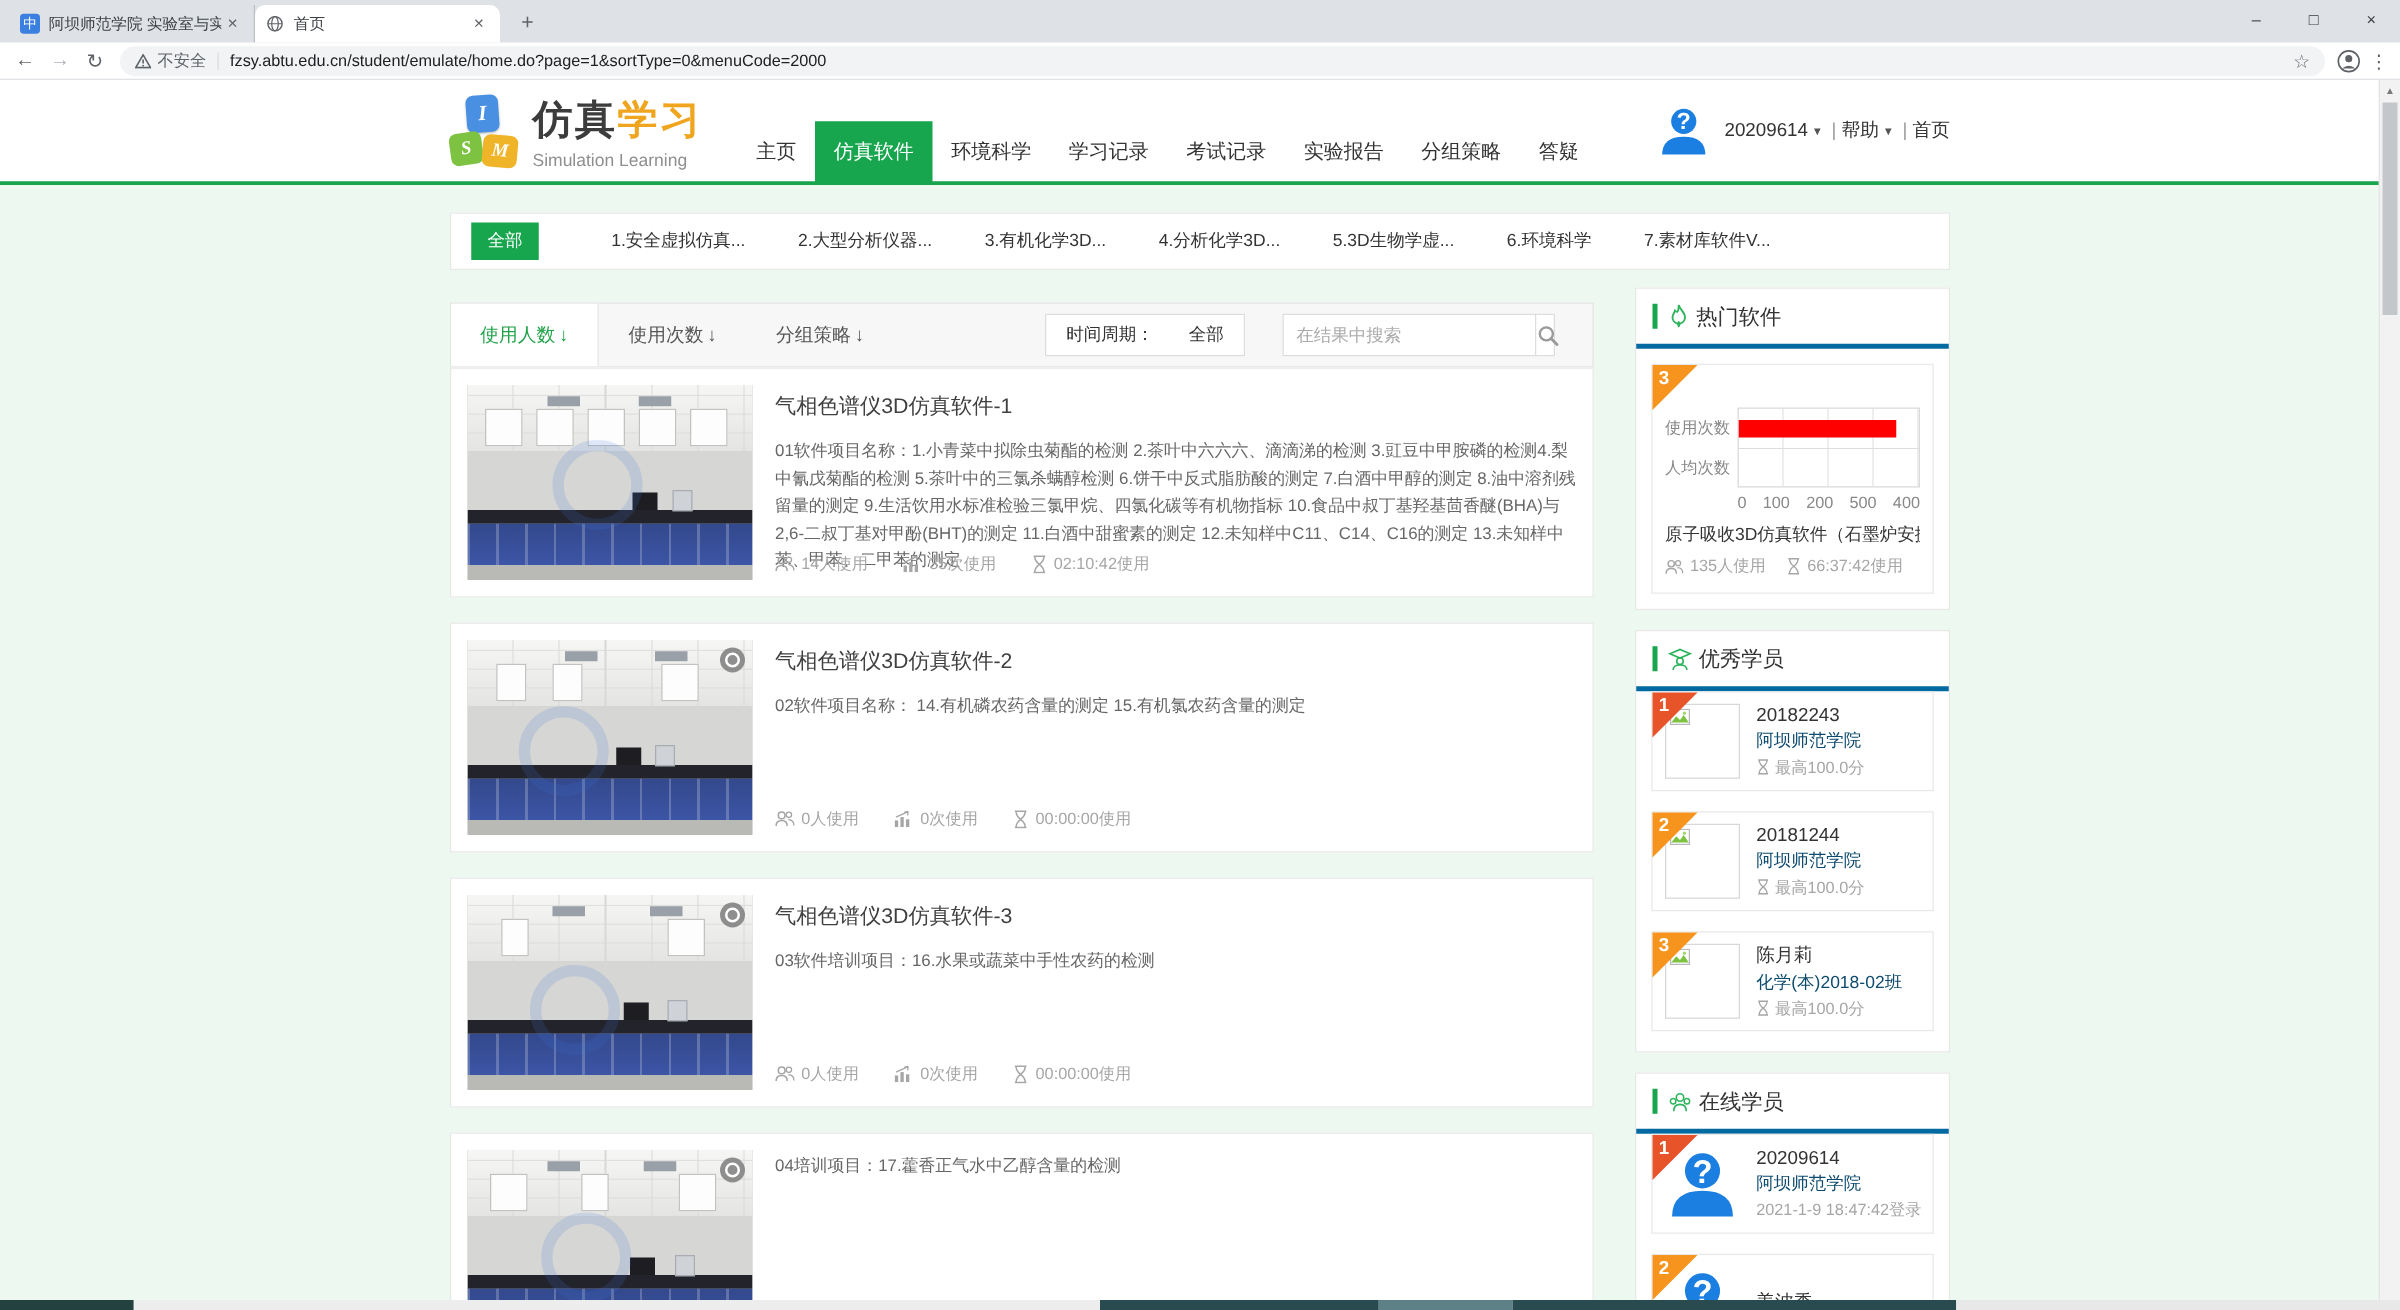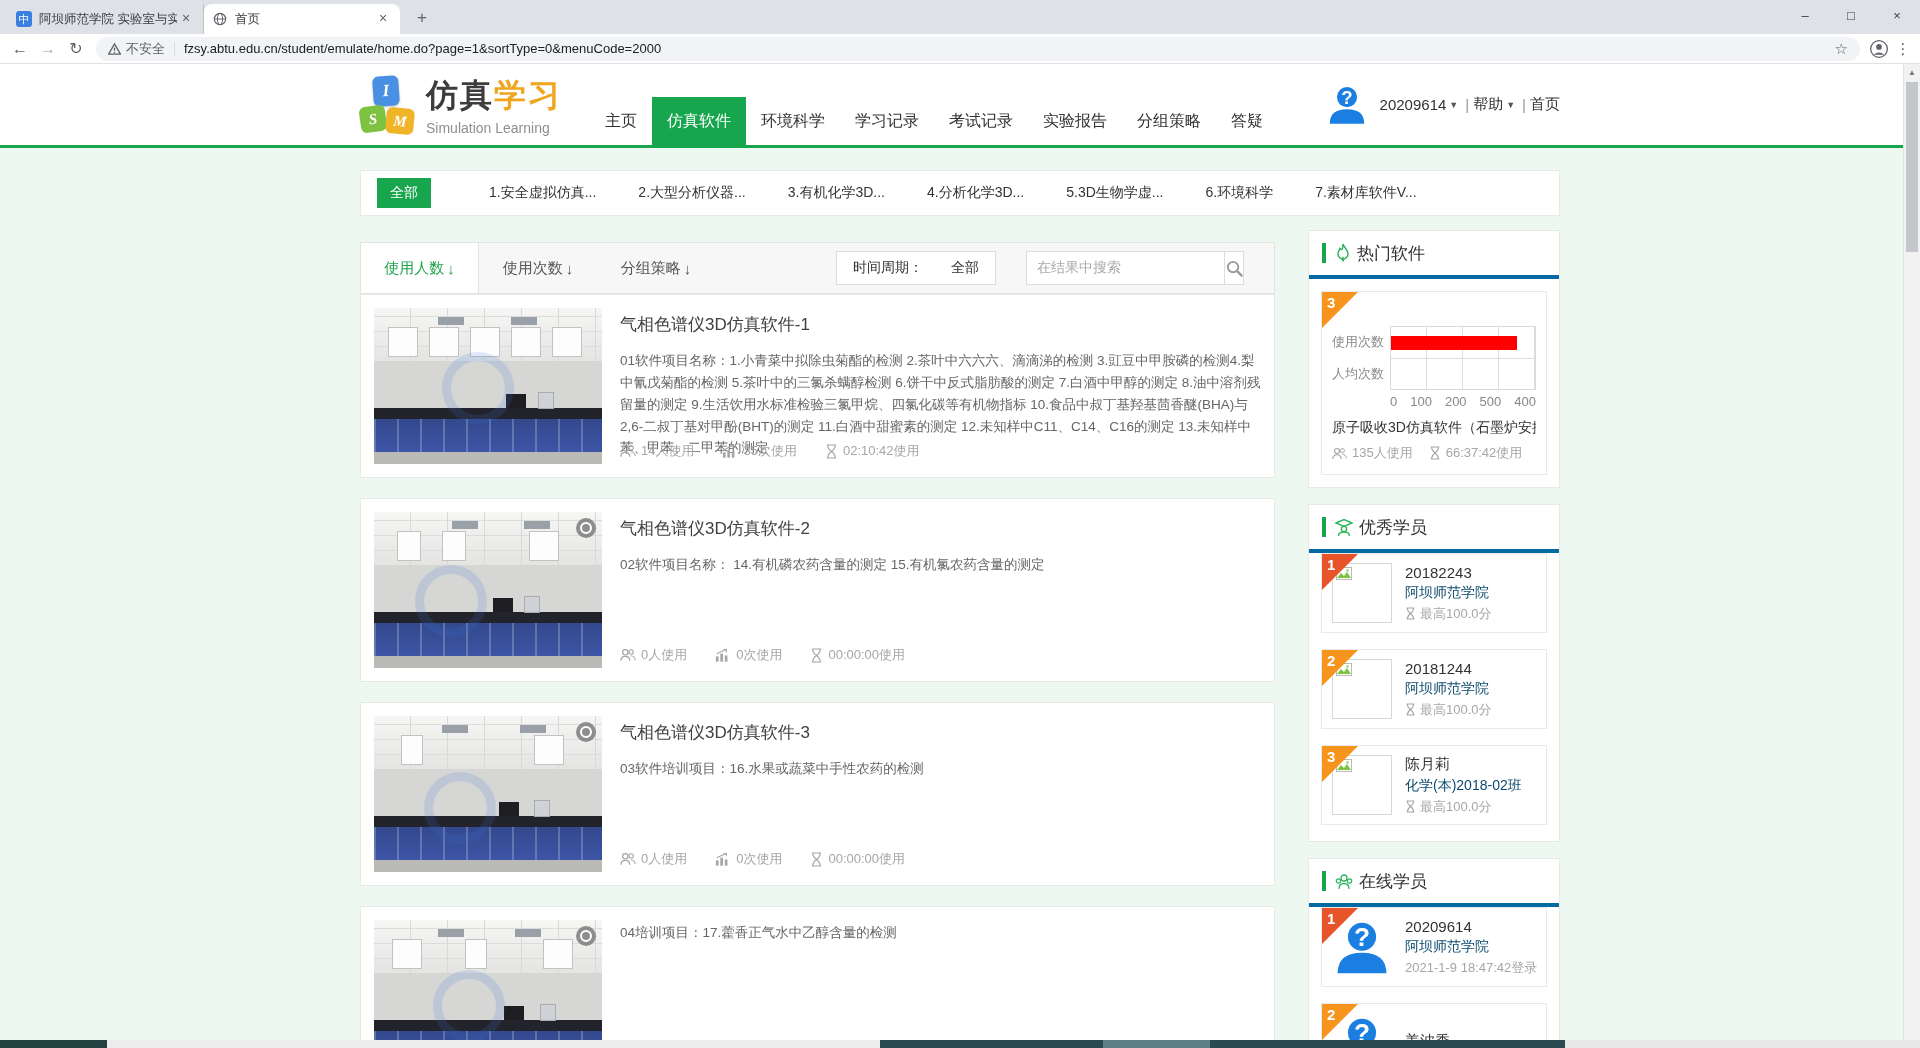--- a/index.html
+++ b/index.html
@@ -64,21 +64,21 @@
   .main-col { width:915px; padding-top:12px; }
   .side-col { width:252px; margin-left:33px; }
 
   .sortbar { background:#f7f7f7; border:1px solid #e3e3e3; height:52px; display:flex; align-items:center; }
   .sort-tab { width:118px; height:100%; display:flex; align-items:center; justify-content:center; font-size:15px; color:#555; cursor:pointer; }
   .sort-tab .arr { margin-left:3px; font-weight:bold; }
   .sort-tab.active { background:#fff; color:#21a34a; border-right:1px solid #e3e3e3; }
   .period-box { margin-left:auto; background:#fff; border:1px solid #ddd; height:34px; display:flex; align-items:center; padding:0 16px; font-size:14px; color:#333; cursor:pointer; }
   .period-box .pv { margin-left:28px; }
   .searchbox { background:#fff; border:1px solid #ddd; height:34px; width:218px; margin:0 30px; display:flex; }
-  .searchbox input { flex:1; border:none; outline:none; background:transparent; padding:0 10px; font-size:14px; color:#4c1d95; font-family:Liberation Mono, monospace; }
+  .searchbox input { flex:1; border:none; outline:none; background:transparent; padding:0 10px; font-size:14px; color:#4c1d95; font-family:Liberation Sans, sans-serif; }
   .searchbox input::placeholder { color:#aaa; }
   .search-btn { width:44px; border-left:1px solid #ddd; display:flex; align-items:center; justify-content:center; cursor:pointer; }
 
   .card { background:#fff; border:1px solid #e8e8e8; height:184px; margin-bottom:20px; padding:13px; display:flex; }
   .thumb { width:228px; height:156px; position:relative; overflow:hidden; background:#c9c9c6; flex-shrink:0; cursor:pointer; }
   .thumb .ceiling { position:absolute; top:0; left:0; right:0; height:34%;
      background-image:repeating-linear-gradient(90deg, transparent 0 36px, #d8d8d6 36px 37px),
                       repeating-linear-gradient(0deg, transparent 0 14px, #dcdcda 14px 15px),
                       linear-gradient(#f6f6f4,#e4e4e2); }
   .thumb .vent { position:absolute; background:#9aa0a8; width:26px; height:8px; top:9px; }

